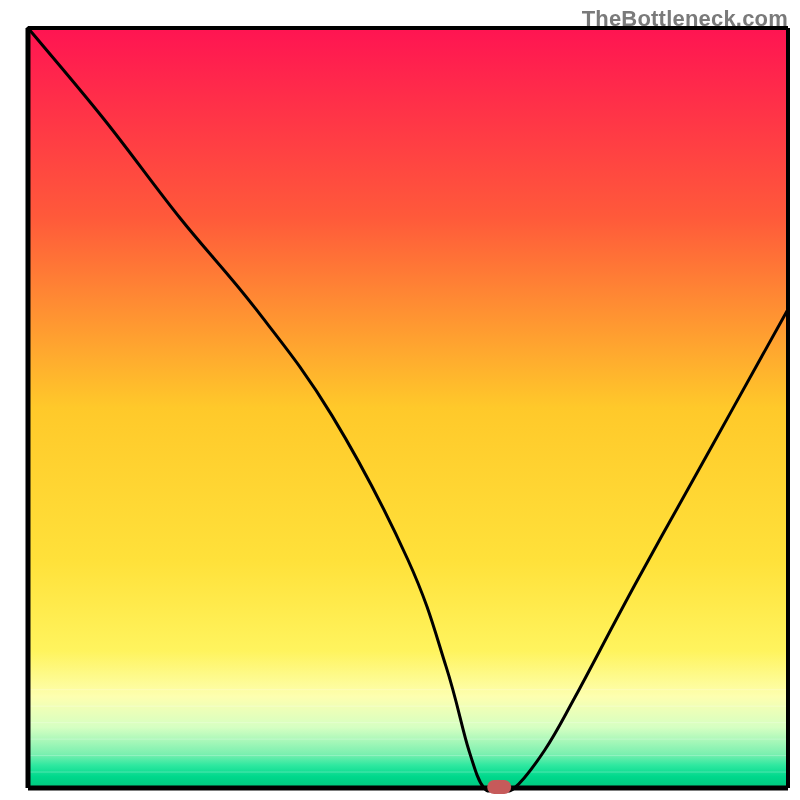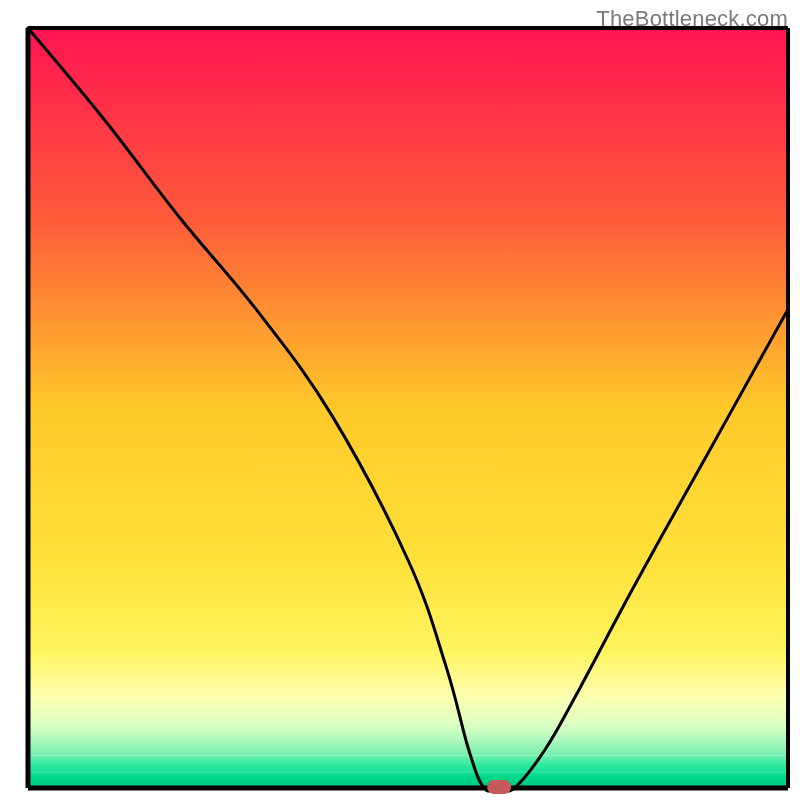--- a/index.html
+++ b/index.html
@@ -14,21 +14,21 @@
     position: relative;
     width: 800px;
     height: 800px;
   }
   .watermark {
     position: absolute;
     top: 6px;
     right: 12px;
     color: #7a7a7a;
     font-size: 22px;
-    font-weight: 400;
+    font-weight: 700;
     letter-spacing: 0.2px;
   }
   svg {
     display: block;
   }
 </style>
 </head>
 <body>
 
 <div class="stage">

